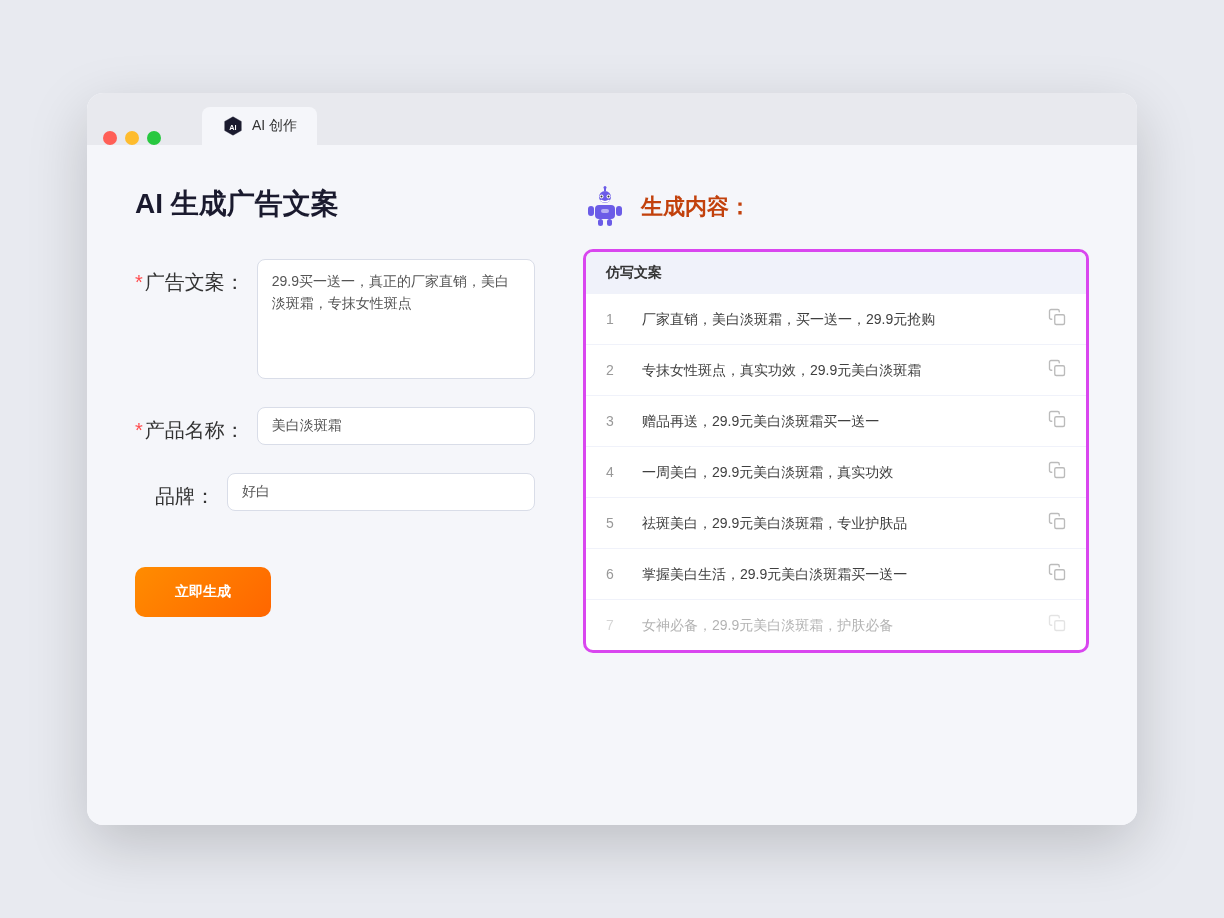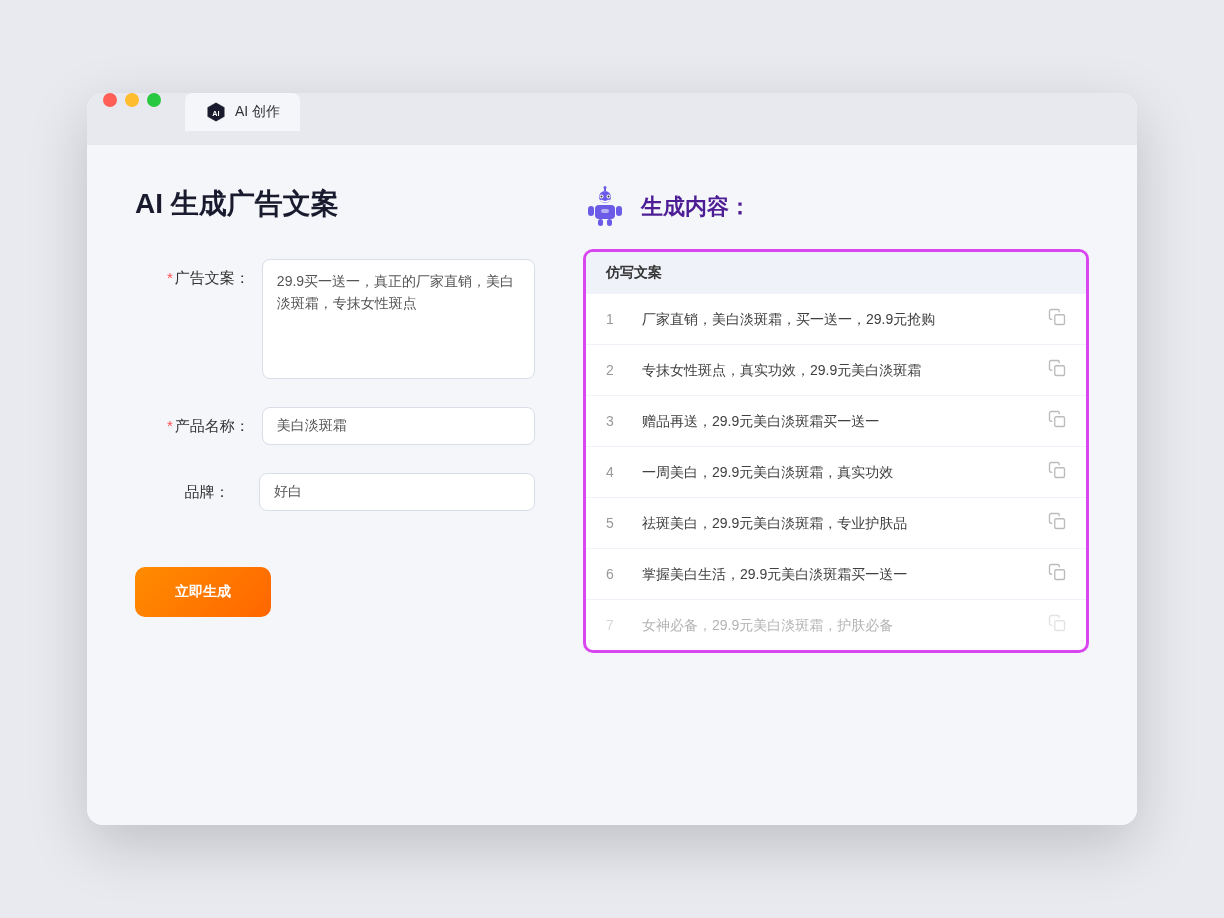--- a/index.html
+++ b/index.html
@@ -20,23 +20,23 @@
       border-radius: 16px;
       box-shadow: 0 20px 60px rgba(0,0,0,0.18);
       overflow: hidden;
       position: relative;
     }
 
     .title-bar {
       background: #e8e9ee;
       height: 52px;
       display: flex;
-      align-items: flex-start;
+      align-items: flex-end;
       padding: 0 16px;
-      gap: 12px;
+      gap: 29px;
       border-radius: 16px 16px 0 0;
     }
 
     .traffic-lights {
       display: flex;
       gap: 8px;
       align-items: center;
     }
 
     .traffic-light {
@@ -81,27 +81,26 @@
     }
 
     .form-group {
       display: flex;
       align-items: flex-start;
       margin-bottom: 28px;
       gap: 12px;
     }
 
     .form-label {
-      font-size: 15px;
+      font-size: 20px;
       color: #333;
       min-width: 80px;
-      text-align: center;
+      text-align: right;
       padding-top: 10px;
       flex-shrink: 0;
-      margin-left: 32px;
     }
 
     .required-star {
       color: #ff4d4f;
       margin-right: 2px;
     }
 
     .form-input {
       flex: 1;
       border: 1.5px solid #d9dde8;
@@ -141,21 +140,21 @@
     .result-header {
       display: flex;
       align-items: center;
       gap: 14px;
       margin-bottom: 20px;
     }
 
     .result-title {
       font-size: 22px;
       font-weight: 600;
-      color: #4c1d95;
+      color: #c2410c;
     }
 
     .results-table {
       background: #fff;
       border-radius: 10px;
       overflow: hidden;
       border: 3px solid #d946ef;
     }
 
     .results-table-header {

